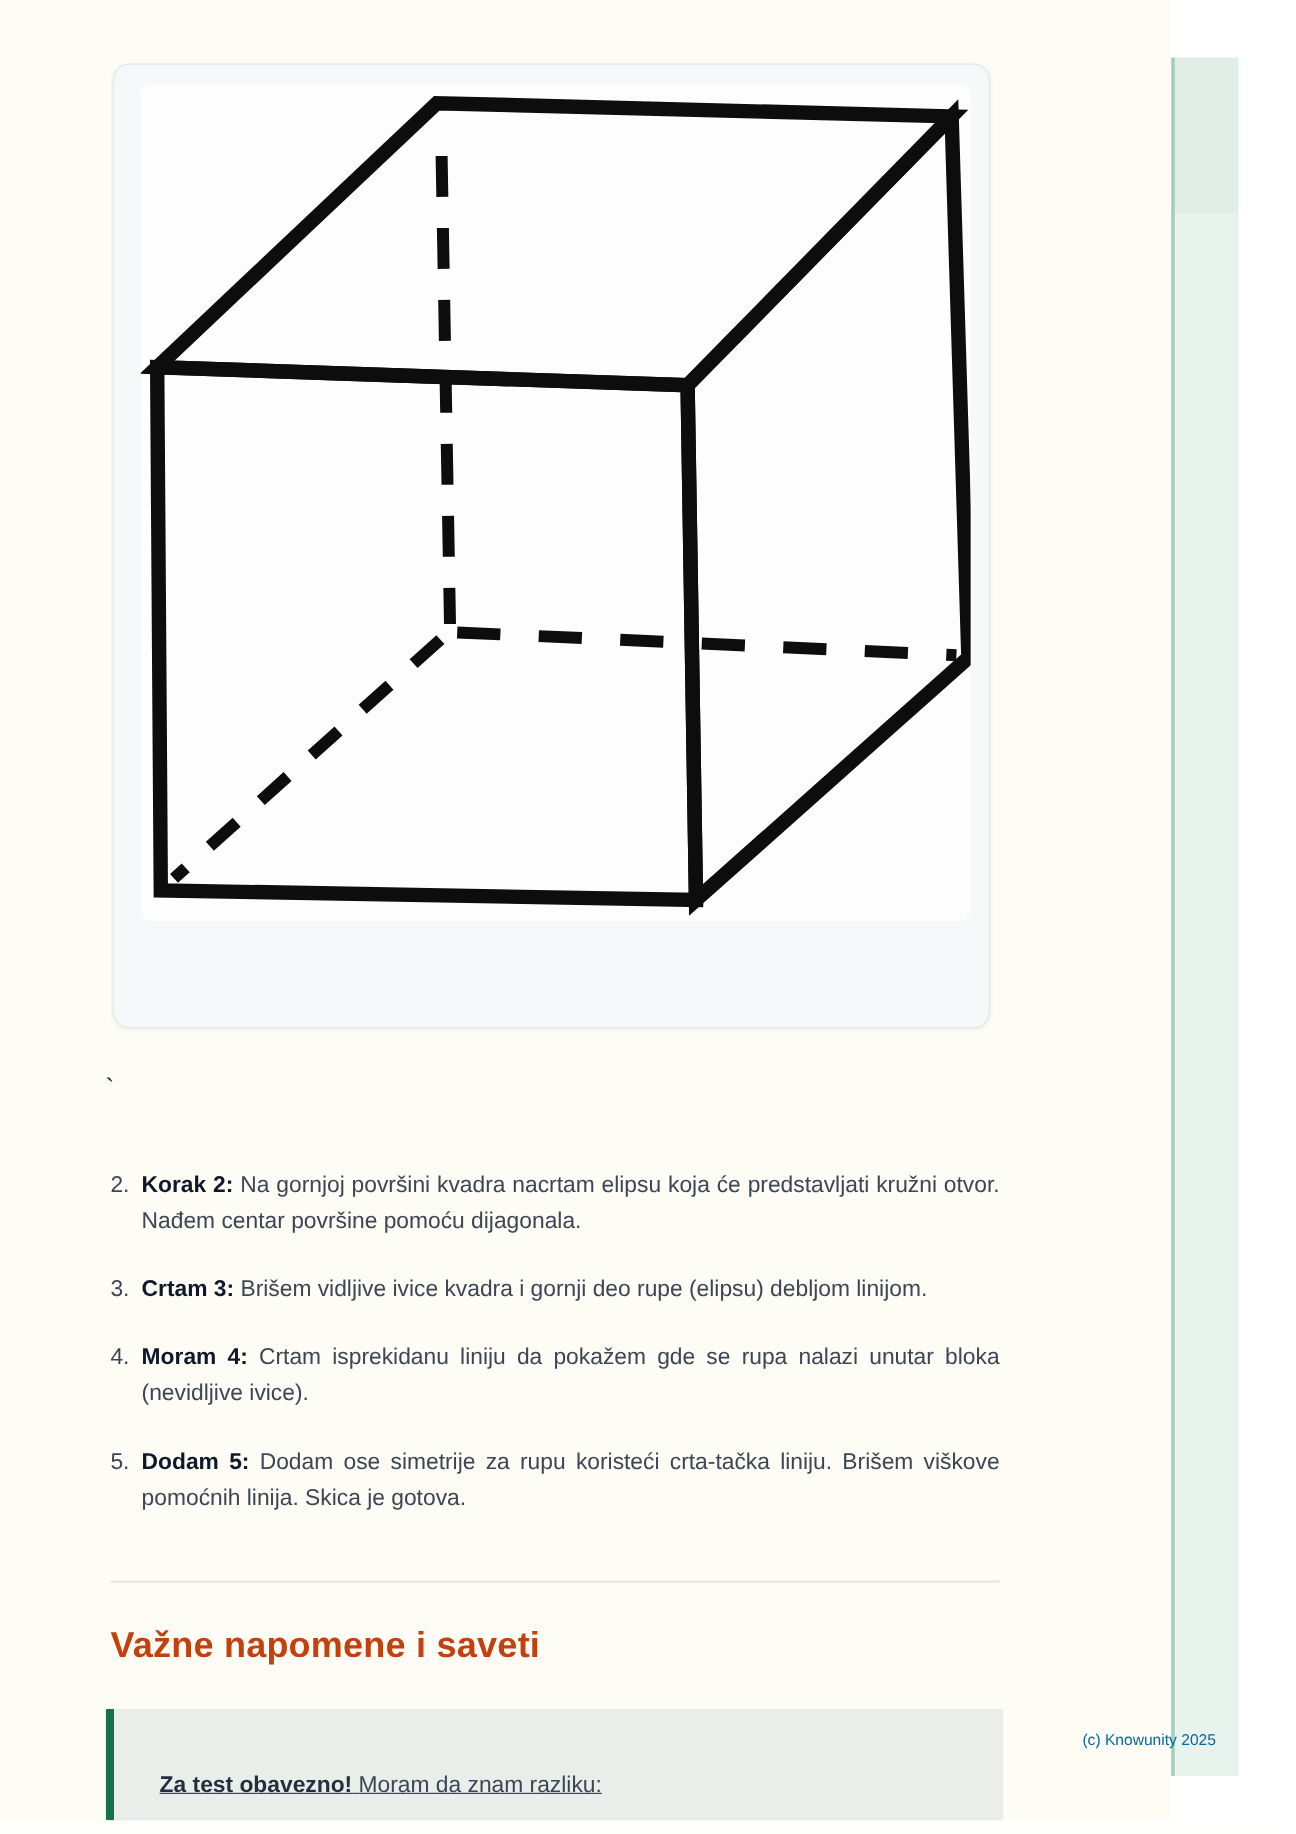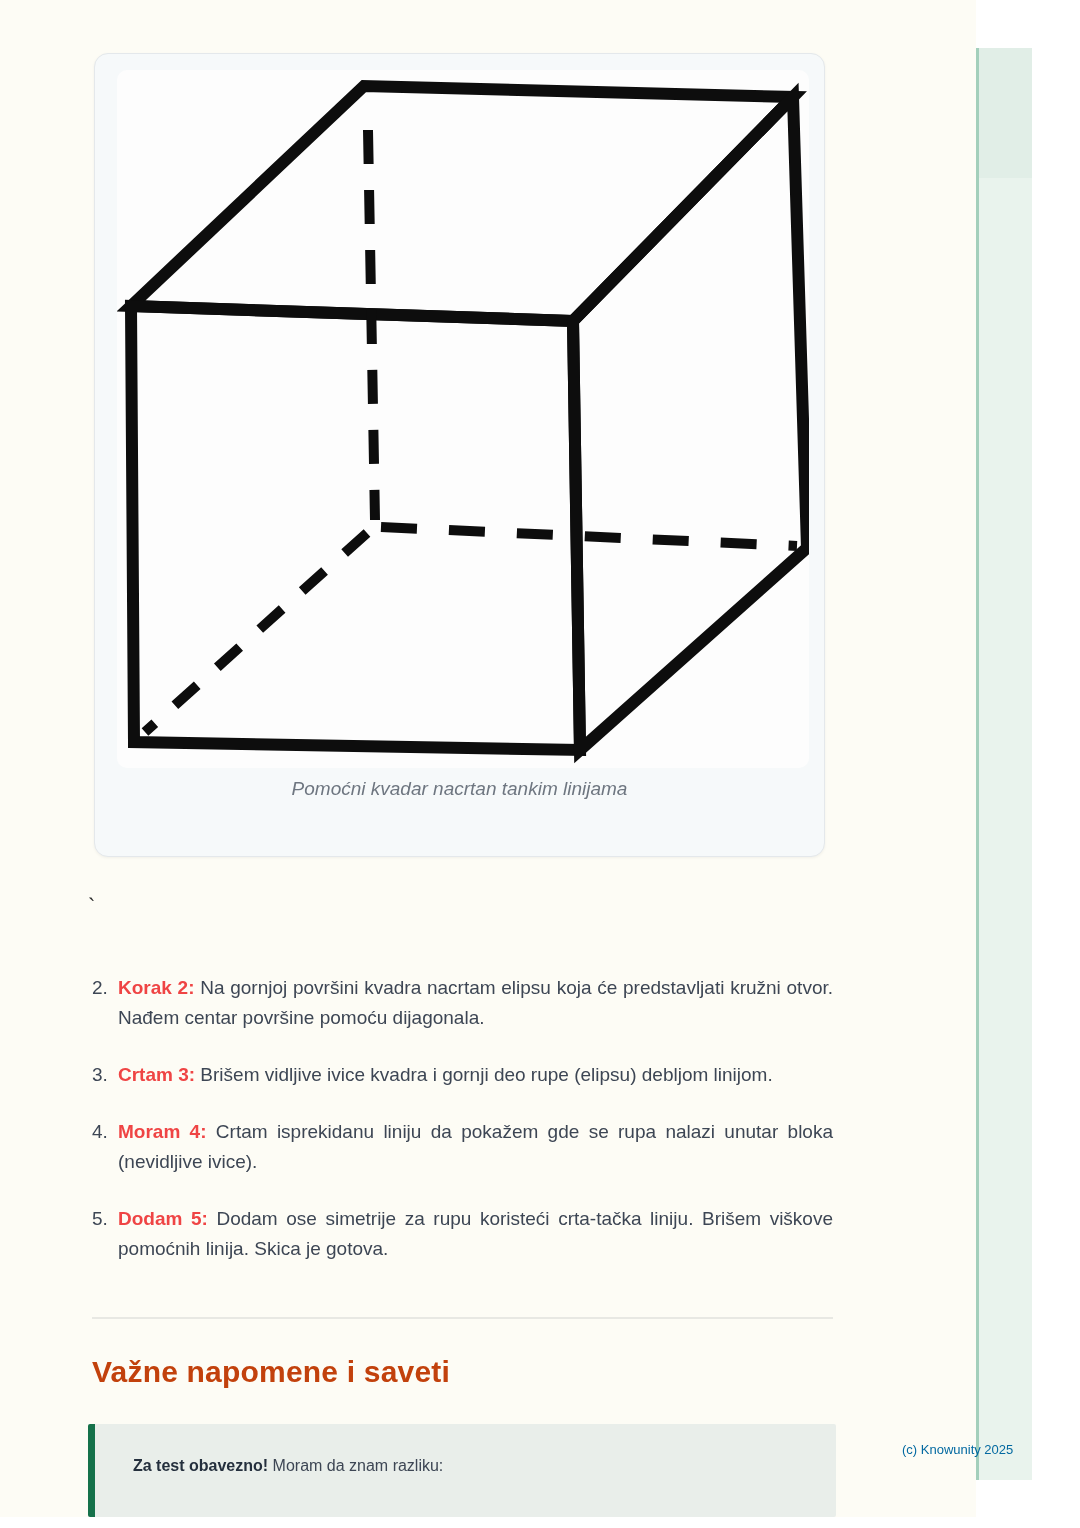--- a/index.html
+++ b/index.html
@@ -50,21 +50,21 @@
   .step {
     display: flex;
     margin-bottom: 27px;
     font-size: 19px;
     line-height: 30px;
     color: #3d4654;
   }
   .step:last-child { margin-bottom: 0; }
   .step-num  { flex: 0 0 26px; width: 26px; }
   .step-body { flex: 1; text-align: justify; }
-  .step-label { font-weight: bold; color: #ef4444; }
+  .step-label { font-weight: bold; color: #0f172a; }
 
   
   .divider { position: absolute; left: 92px; top: 1317px; width: 741px; height: 2px; background: #e8e8e3; }
 
   
   .section-heading {
     position: absolute; left: 92px; top: 1352px;
     font-size: 30px; line-height: 40px; font-weight: bold;
     color: #c2410c;
     letter-spacing: 0.2px;
@@ -72,24 +72,25 @@
 
   
   .callout {
     position: absolute; left: 88px; top: 1424px; width: 748px; height: 93px;
     background: #e9eeea;
     border-left: 7px solid #15714a;
     border-radius: 2px;
     box-sizing: border-box;
   }
   .callout-text {
-    position: absolute; left: 38px; top: 30px;
-    font-size: 16px; line-height: 24px;
+    position: absolute; left: 38px; top: 52px;
+    font-size: 19px; line-height: 24px;
     color: #3d4654;
     white-space: nowrap;
+    text-decoration: underline;
   }
   .callout-label { font-weight: bold; color: #242f3d; }
 
   
   .copyright {
     position: absolute; left: 902px; top: 1442px;
     font-size: 13px; color: #0369a1;
     z-index: 3;
     white-space: nowrap;
   }
@@ -111,21 +112,20 @@
         <polygon points="14,236 247,16 676,27 456,251" stroke-width="12" stroke-linejoin="miter"></polygon>
         <polygon points="14,236 456,251 463,680 17,672" stroke-width="12" stroke-linejoin="miter"></polygon>
         <polygon points="456,251 676,27 690,478 463,680" stroke-width="12" stroke-linejoin="miter"></polygon>
 
         <line x1="251" y1="60" x2="258" y2="450" stroke-width="10" stroke-dasharray="34 26"></line>
         <line x1="264" y1="457" x2="680" y2="476" stroke-width="10" stroke-dasharray="36 32"></line>
         <line x1="250" y1="463" x2="28" y2="662" stroke-width="10" stroke-dasharray="30 27"></line>
       </g>
     </svg>
   </div>
-  <div class="figure-caption">Pomoćni kvadar nacrtan tankim linijama</div>
 </div>
 
 <span class="stray-char">`</span>
 
 <div class="steps">
   <div class="step">
     <span class="step-num">2.</span>
     <span class="step-body"><span class="step-label">Korak 2:</span> <span>Na gornjoj površini kvadra nacrtam elipsu koja će predstavljati kružni otvor. Nađem centar površine pomoću dijagonala.</span></span>
   </div>
   <div class="step">

